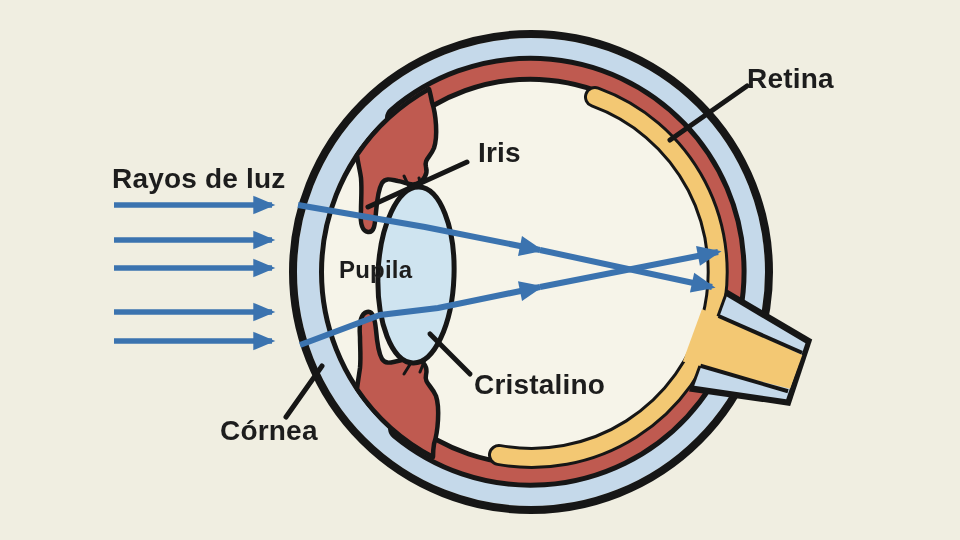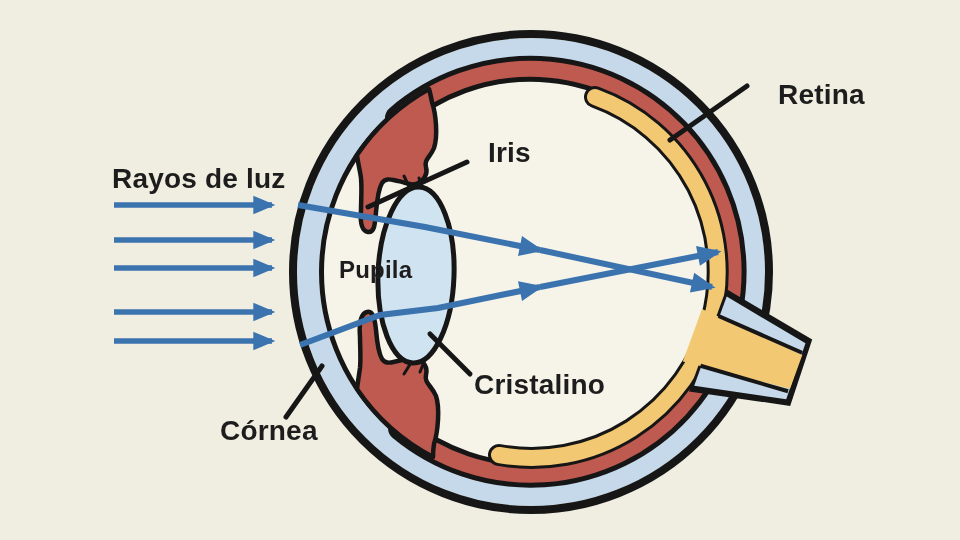--- a/index.html
+++ b/index.html
@@ -128,19 +128,19 @@
       <path class="ray thick" d="M 540,287 L 718,252" marker-end="url(#arrow)"></path>
     </g>
 
     <line class="pointer" x1="747" y1="86" x2="670" y2="140"></line>
     <line class="pointer" x1="467" y1="162" x2="368" y2="207"></line>
     <line class="pointer" x1="430" y1="334" x2="470" y2="374"></line>
     <line class="pointer" x1="286" y1="417" x2="322" y2="366"></line>
   </svg>
 
   <div class="label" style="left:112px;top:164px;">Rayos de luz</div>
-  <div class="label" style="left:488px;top:138px;">Iris</div>
-  <div class="label" style="left:778px;top:64px;margin-top:16px;">Retina</div>
+  <div class="label" style="left:478px;top:138px;">Iris</div>
+  <div class="label" style="left:747px;top:64px;">Retina</div>
   <div class="label small" style="left:307px;top:257px;margin-left:32px;">Pupila</div>
   <div class="label" style="left:474px;top:370px;">Cristalino</div>
   <div class="label" style="left:220px;top:416px;">Córnea</div>
 
 </div>
 
 </body></html>

